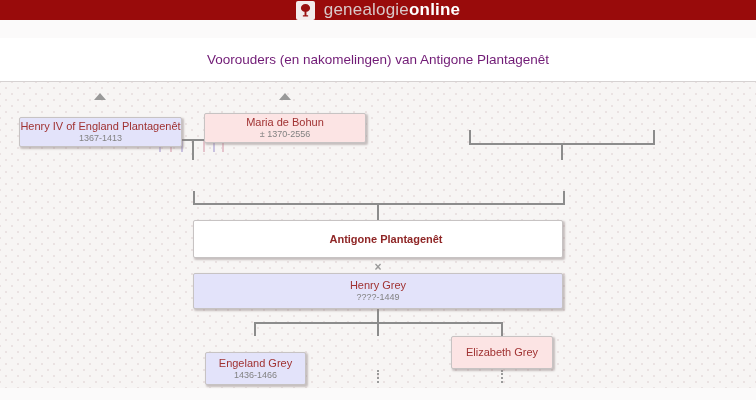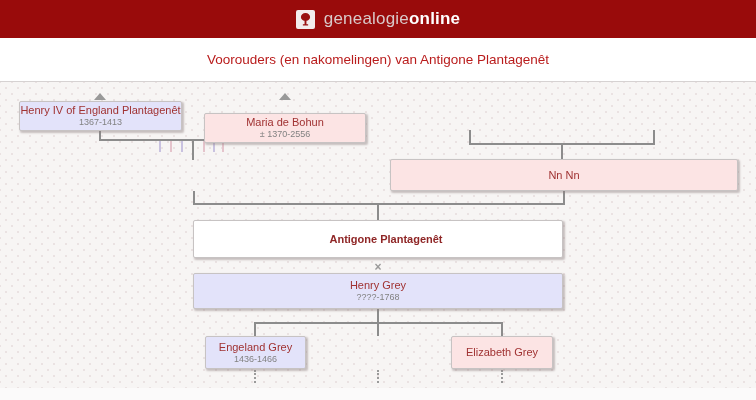--- a/index.html
+++ b/index.html
@@ -1,44 +1,44 @@
 <!DOCTYPE html>
 <html><head>
 <meta charset="utf-8">
 <style>
   html,body{margin:0;padding:0;}
   body{font-family:"Liberation Sans","DejaVu Sans",sans-serif;}
   .page{position:relative;width:756px;height:400px;background:#fbfafa;overflow:hidden;}
 
   
-  .topbar{position:absolute;left:0;top:0;width:756px;height:38px;background:#990b0b;
+  .topbar{position:absolute;left:0;top:0;width:756px;height:20px;background:#990b0b;
     display:flex;align-items:center;justify-content:center;gap:9px;}
   .logo-sq{width:19px;height:19px;background:#f3ecec;border-radius:2px;display:flex;
     align-items:center;justify-content:center;}
   .brand{font-size:17px;letter-spacing:.2px;}
   .brand .b1{color:#d9c9c9;font-weight:400;}
   .brand .b2{color:#ffffff;font-weight:700;}
 
   
   .titlebar{position:absolute;left:0;top:38px;width:756px;height:43px;background:#ffffff;
     border-bottom:1px solid #d6d2d2;display:flex;align-items:center;justify-content:center;}
-  .page-title{color:#b91c1c;font-size:13.5px;}
+  .page-title{color:#701a75;font-size:13.5px;}
 
   
   .tree-bg{position:absolute;left:0;top:82px;width:756px;height:306px;
     background-color:#f7f5f4;
     background-image:radial-gradient(#eae2e2 1px, transparent 1.3px),
                      radial-gradient(#eae2e2 1px, transparent 1.3px);
     background-size:12px 12px;background-position:0 0,6px 6px;}
 
   
   .pbox{position:absolute;box-sizing:border-box;border:1px solid #c7c3c3;border-radius:2px;
     display:flex;flex-direction:column;align-items:center;justify-content:center;
     box-shadow:1.5px 1.5px 2px rgba(140,125,125,.45);cursor:pointer;z-index:3;}
-  .pbox.male{background:#e3e3fa;}
+  .pbox.male{background:#e3e3fa;margin-top:16px;}
   .pbox.female{background:#fce4e4;}
   .pbox.focus{background:#ffffff;padding-left:16px;}
   .pname{font-size:11px;color:#a03232;line-height:13px;white-space:nowrap;}
   .pbox.focus .pname{font-weight:700;color:#8f2626;}
   .pdates{font-size:9px;color:#828282;line-height:11px;}
 
   
   .ln{position:absolute;background:#8c8c8c;z-index:2;}
   .tick{position:absolute;width:2px;height:11px;z-index:2;}
   .tick.ta{background:#c9c2e0;}
@@ -91,38 +91,35 @@
   <div class="tick tb" style="left:203px;top:141px;"></div>
   <div class="tick ta" style="left:213px;top:141px;"></div>
   <div class="tick tb" style="left:222px;top:141px;"></div>
   <div class="ln" style="left:192px;top:139px;width:2px;height:21px;"></div>
 
   <div class="ln" style="left:469px;top:130px;width:2px;height:15px;"></div>
   <div class="ln" style="left:653px;top:130px;width:2px;height:15px;"></div>
   <div class="ln" style="left:469px;top:143px;width:186px;height:2px;"></div>
   <div class="ln" style="left:561px;top:143px;width:2px;height:17px;"></div>
 
-  <div class="pbox female" style="left:390px;top:159px;width:348px;height:32px;">
-    <div class="pname">Nn Nn</div>
-  </div>
 
   <div class="ln" style="left:193px;top:191px;width:2px;height:12px;"></div>
   <div class="ln" style="left:563px;top:191px;width:2px;height:12px;"></div>
   <div class="ln" style="left:193px;top:203px;width:372px;height:2px;"></div>
   <div class="ln" style="left:377px;top:203px;width:2px;height:18px;"></div>
 
   <div class="pbox focus" style="left:193px;top:220px;width:370px;height:38px;">
     <div class="pname">Antigone Plantagenêt</div>
   </div>
 
   <div class="xmark" style="left:370px;top:260px;">×</div>
 
-  <div class="pbox male" style="left:193px;top:273px;width:370px;height:36px;">
+  <div class="pbox male" style="left:193px;top:257px;width:370px;height:36px;">
     <div class="pname">Henry Grey</div>
-    <div class="pdates">????-1768</div>
+    <div class="pdates">????-1449</div>
   </div>
 
   <div class="ln" style="left:377px;top:309px;width:2px;height:13px;"></div>
   <div class="ln" style="left:254px;top:322px;width:249px;height:2px;"></div>
   <div class="ln" style="left:254px;top:322px;width:2px;height:14px;"></div>
   <div class="ln" style="left:377px;top:322px;width:2px;height:14px;"></div>
   <div class="ln" style="left:501px;top:322px;width:2px;height:14px;"></div>
 
   <div class="pbox male" style="left:205px;top:336px;width:101px;height:33px;">
     <div class="pname">Engeland Grey</div>

